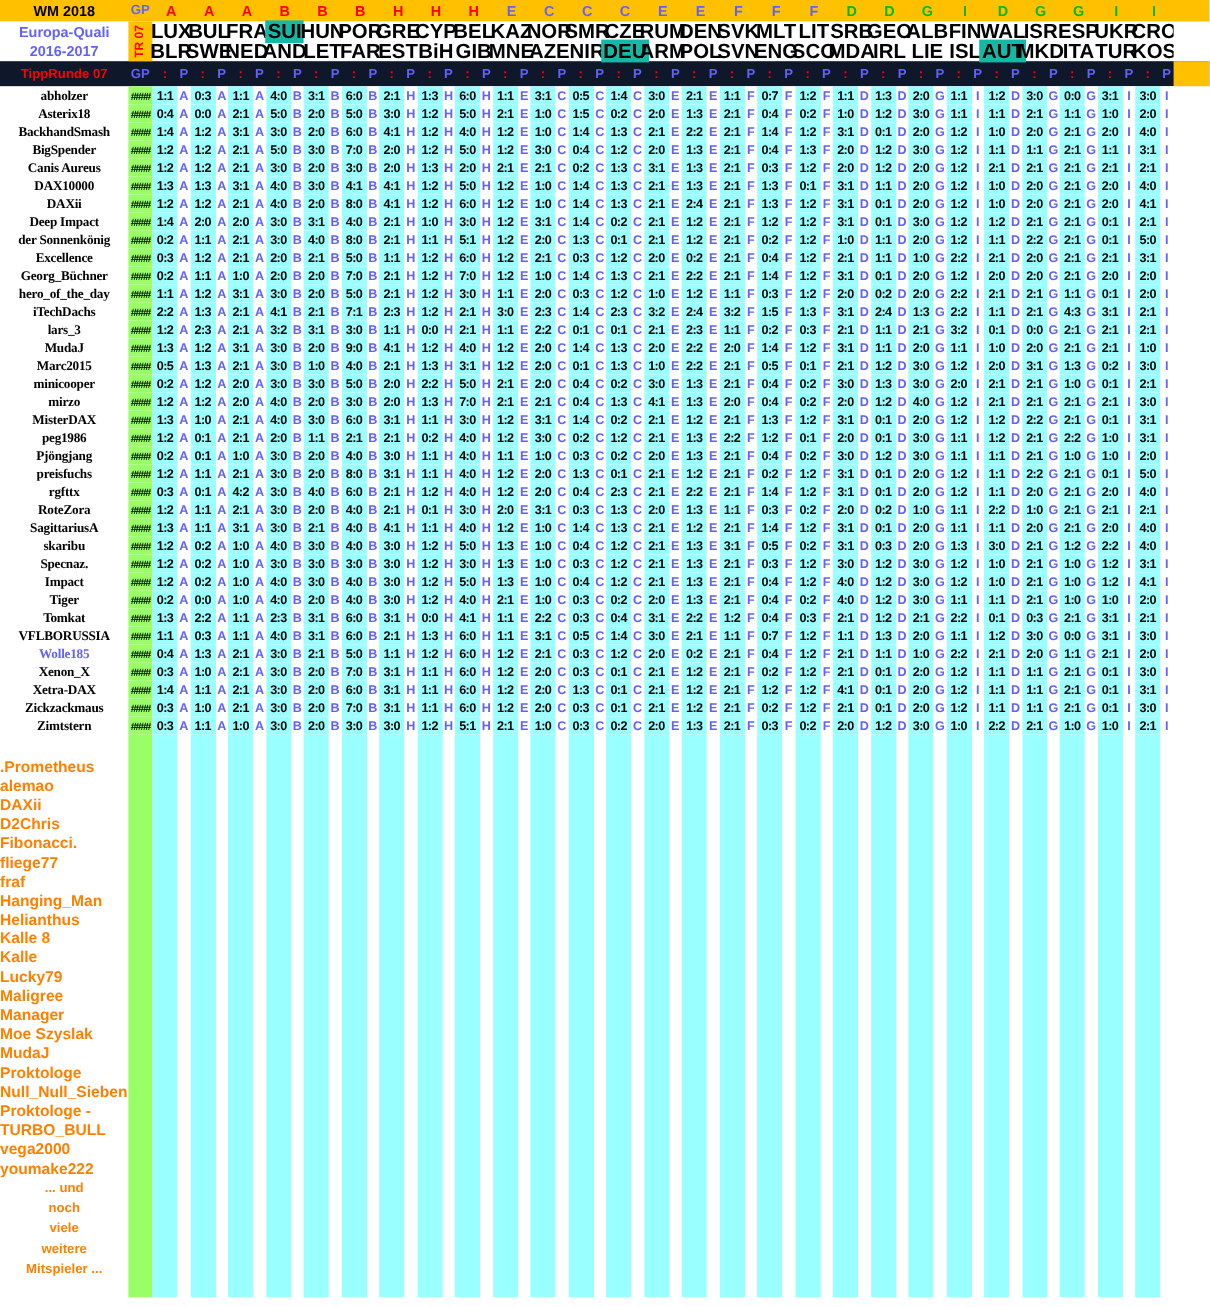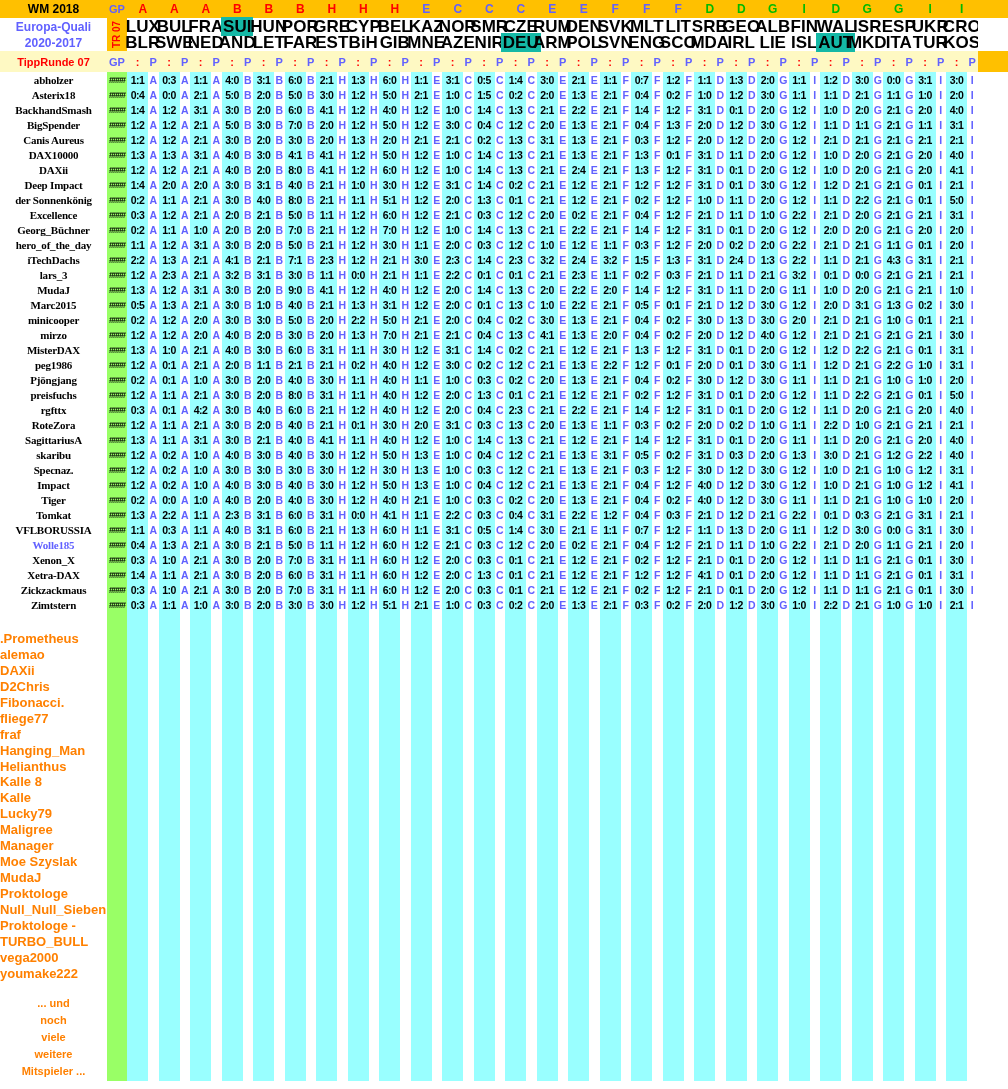--- a/index.html
+++ b/index.html
@@ -11,39 +11,39 @@
   .r1{height:18px;background:#ffc000;}
   .r1 .gl{grid-column:span 2;font-size:12px;}
   .t-title{color:#000;font-size:12px;}
   .blue{color:#6161ff;font-size:11px;}
   .r2{height:33px;background:#ffffff;}
   .sub{flex-direction:column;color:#6161ff;font-size:12px;line-height:16px;}
   .tr07cell{background:#ffc000;}
   .tr07{display:block;transform:rotate(-90deg);color:#ff0000;font-size:10px;letter-spacing:0px;}
   .teams{grid-column:span 2;flex-direction:column;font-size:17px;line-height:16px;color:#000;}
   .teams .hl{background:#14b8a6;padding:0 2px;}
-  .r3{height:21px;background:#fef9c3;}
+  .r3{height:21px;background:#0f172a;}
   .round-lbl{color:#ff0000;font-size:11px;}
   .colon{color:#ff0000;font-size:11px;}
   .pcell{color:#6161ff;font-size:11px;}
   
   .pr{height:15px;background:#fff;}
   .pname{font-size:11px;color:#000;letter-spacing:-0.2px;overflow:hidden;font-family:Liberation Serif, serif;}
   .gpv{background:#99ff66;color:#000;font-size:9px;letter-spacing:-1px;overflow:hidden;}
   .score{background:#99ffff;color:#000;font-size:10.5px;letter-spacing:-0.5px;}
   .letter{background:#fff;color:#6161ff;font-size:10.5px;}
   
   .bottom{height:469px;}
   .bname{grid-column:1;display:block;}
   .bgp{background:#99ff66;}
   .bscore{background:#99ffff;}
   .bletter{background:#fff;}
   .inactive{padding-top:19px;}
   .iname{height:15.95px;line-height:15.95px;text-align:left;color:#ff8000;font-size:13px;}
-  .footer{margin-top:13px;}
+  .footer{}
   .fline{height:17px;line-height:17px;text-align:center;color:#ff8000;font-size:11px;}
   .fill{background:transparent;}
   .fill.orange{background:#ffc000;}
   .fill.white{background:#fff;}
 </style>
 </head>
 <body>
 
 <div class="sheet" id="grid">
     <div class="row r1">
@@ -74,21 +74,21 @@
       <div class="c gl" style="color:#00bb00">D</div>
       <div class="c gl" style="color:#00bb00">G</div>
       <div class="c gl" style="color:#00bb00">G</div>
       <div class="c gl" style="color:#00bb00">I</div>
       <div class="c gl" style="color:#00bb00">I</div>
       <div class="c fill orange"></div>
     </div>
     <div class="row r2">
       <div class="c sub">
         <div>Europa-Quali</div>
-        <div>2020-2017</div>
+        <div>2016-2017</div>
       </div>
       <div class="c tr07cell">
         <span class="tr07">TR 07</span>
       </div>
       <div class="c teams">
         <div><span class="">LUX</span></div>
         <div><span class="">BLR</span></div>
       </div>
       <div class="c teams">
         <div><span class="">BUL</span></div>

